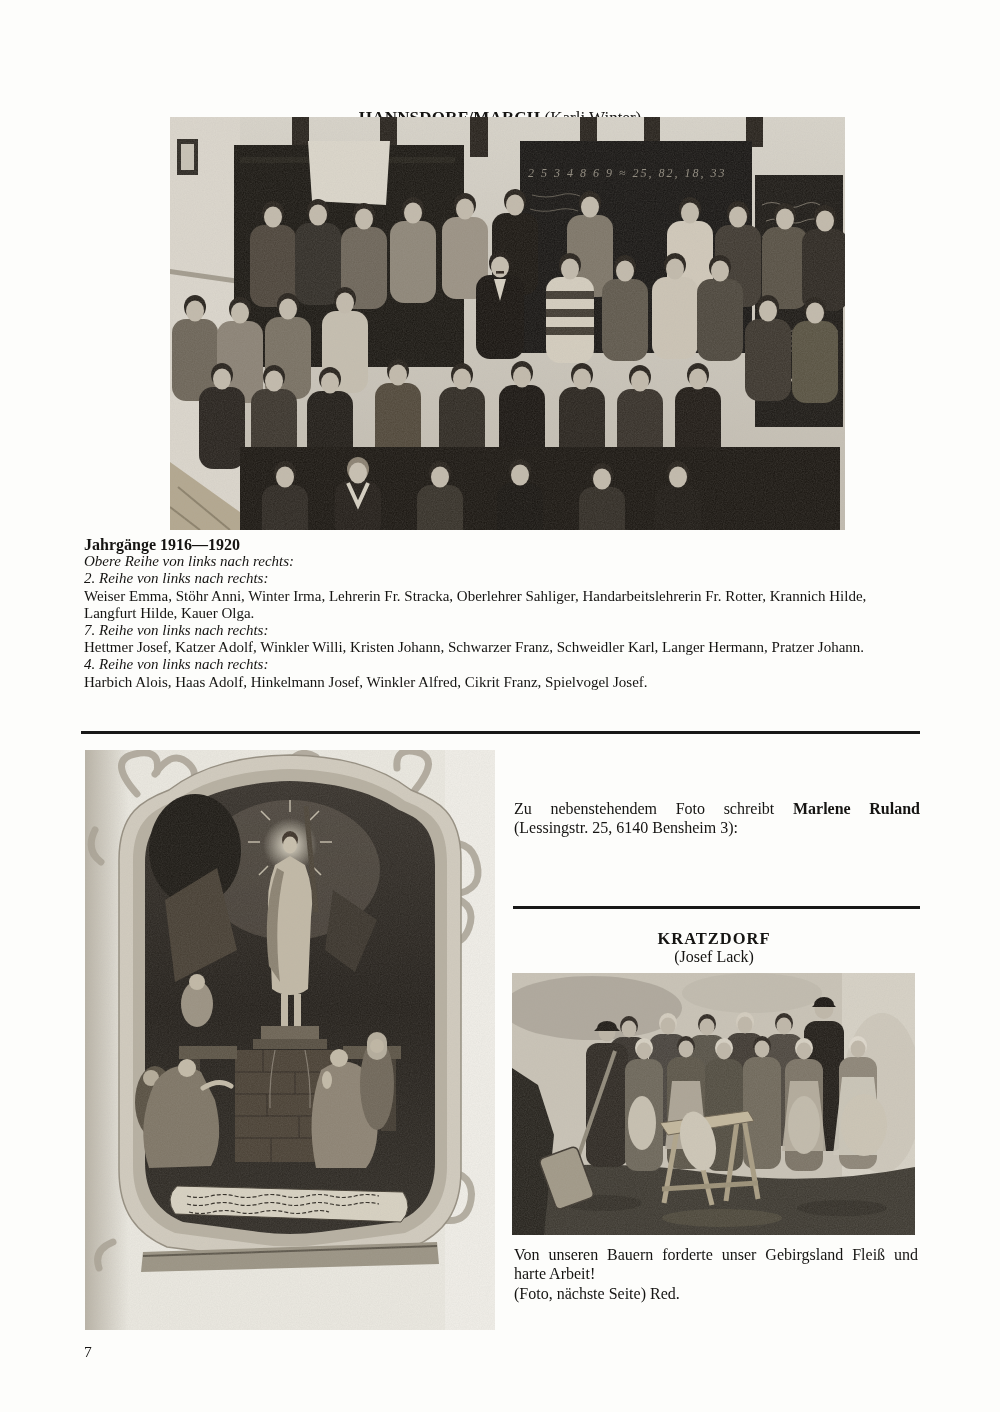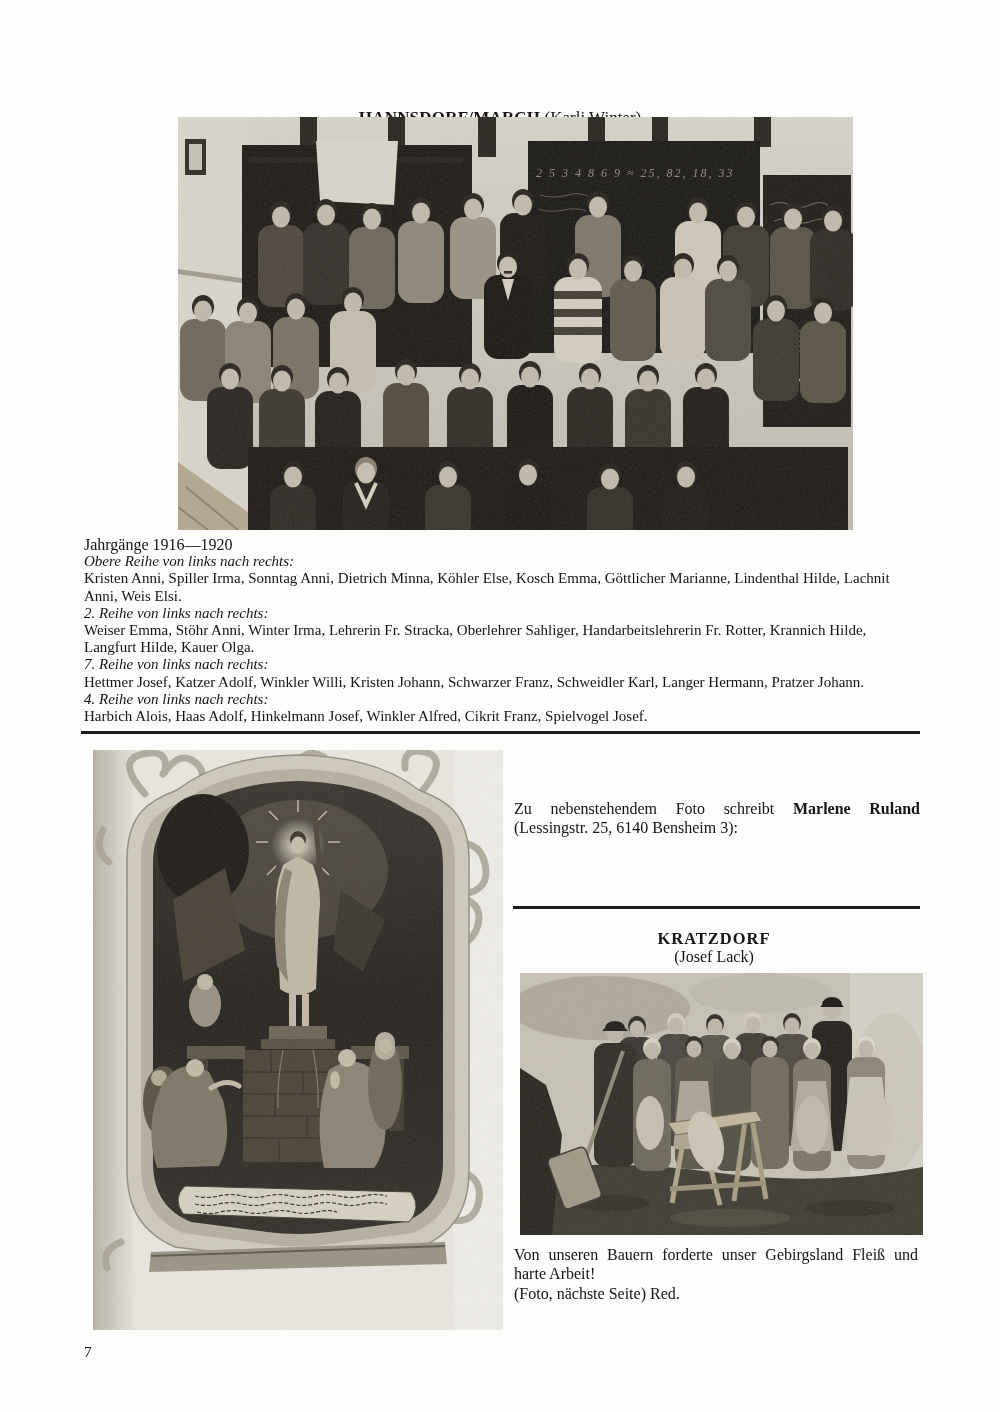--- a/index.html
+++ b/index.html
@@ -5,24 +5,24 @@
   html,body{margin:0;padding:0;}
   body{background:#e9e9e9;}
   .page{
     position:relative; width:1000px; height:1412px; margin:0 auto;
     background:#fdfdfb; color:#151412; overflow:hidden;
     font-family:"Liberation Serif", serif;
   }
   .abs{position:absolute;}
   .page-title{left:0; top:108px; width:1000px; text-align:center; font-size:17px;}
   .page-title b{letter-spacing:.2px;}
-  .photo{background:#d8d4cb; line-height:0;margin-left:8px;}
+  .photo{background:#d8d4cb; line-height:0;}
   .photo svg{display:block;}
   .caption-block{left:84px; top:536px; width:838px; font-size:15px; line-height:17.2px;}
-  .caption-block .hd{font-weight:normal; font-size:16px;}
+  .caption-block .hd{font-weight:bold; font-size:16px;}
   .caption-block .lbl{font-style:italic;}
   .rule{background:#181818;}
   .col-right{width:406px; text-align:justify; font-size:16px; line-height:19.3px;}
   .kr-title{font-weight:bold; font-size:16.5px; text-align:center; letter-spacing:1px;}
   .kr-sub{font-size:16px; text-align:center;}
   .kr-caption{width:404px; font-size:16px; line-height:19.3px;}
   .kr-caption p{margin:0;}
   .pageno{left:84px; top:1343px; font-size:15.5px;}
 </style>
 </head>
@@ -169,21 +169,20 @@
       <use href="#prs" x="432" y="362" style="--c:#2e2922"></use>
       <use href="#prs" x="508" y="360" style="--c:#1a1611"></use>
 
       <rect width="675" height="413" filter="url(#grain)" opacity=".5"></rect>
     </svg>
   </div>
 
   <div class="abs caption-block">
     <div class="hd">Jahrgänge 1916—1920</div>
     <div class="lbl">Obere Reihe von links nach rechts:</div>
-    <div>Kristen Anni, Spiller Irma, Sonntag Anni, Dietrich Minna, Köhler Else, Kosch Emma, Göttlicher Marianne, Lindenthal Hilde, Lachnit Anni, Weis Elsi.</div>
     <div class="lbl">2. Reihe von links nach rechts:</div>
     <div>Weiser Emma, Stöhr Anni, Winter Irma, Lehrerin Fr. Stracka, Oberlehrer Sahliger, Handarbeitslehrerin Fr. Rotter, Krannich Hilde, Langfurt Hilde, Kauer Olga.</div>
     <div class="lbl">7. Reihe von links nach rechts:</div>
     <div>Hettmer Josef, Katzer Adolf, Winkler Willi, Kristen Johann, Schwarzer Franz, Schweidler Karl, Langer Hermann, Pratzer Johann.</div>
     <div class="lbl">4. Reihe von links nach rechts:</div>
     <div>Harbich Alois, Haas Adolf, Hinkelmann Josef, Winkler Alfred, Cikrit Franz, Spielvogel Josef.</div>
   </div>
 
   <div class="abs rule" style="left:81px; top:731px; width:839px; height:3px;"></div>
 

